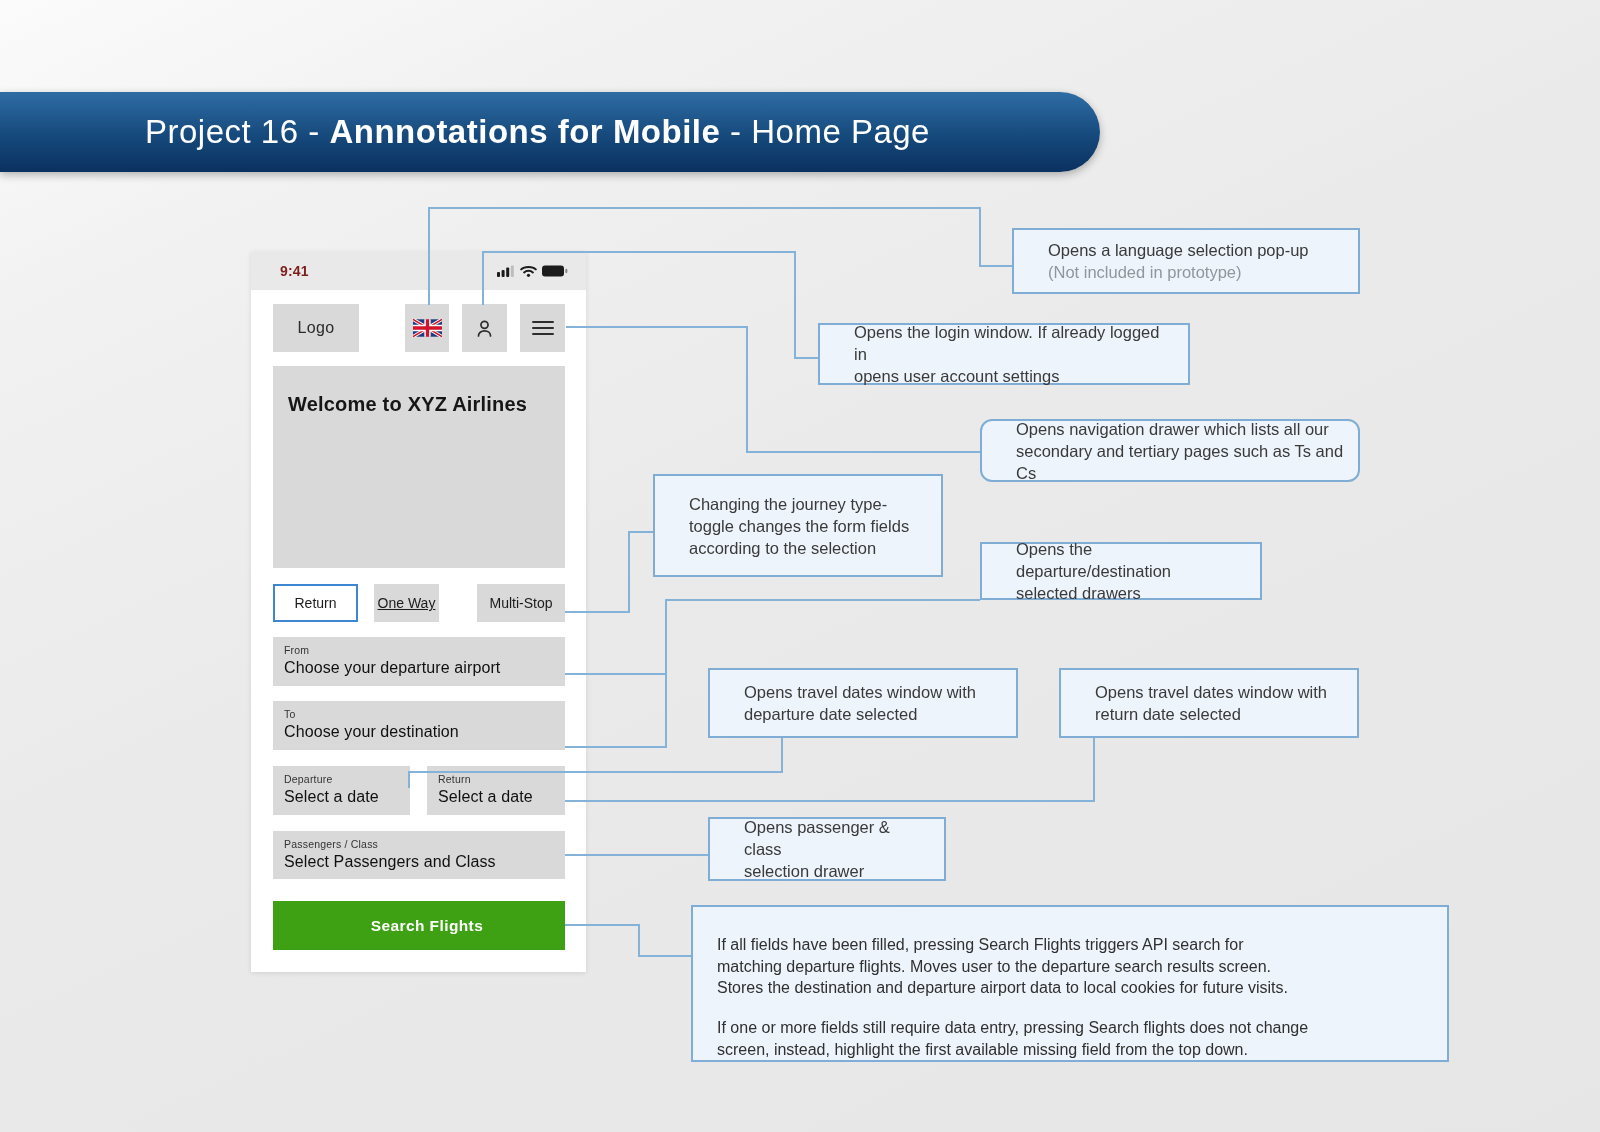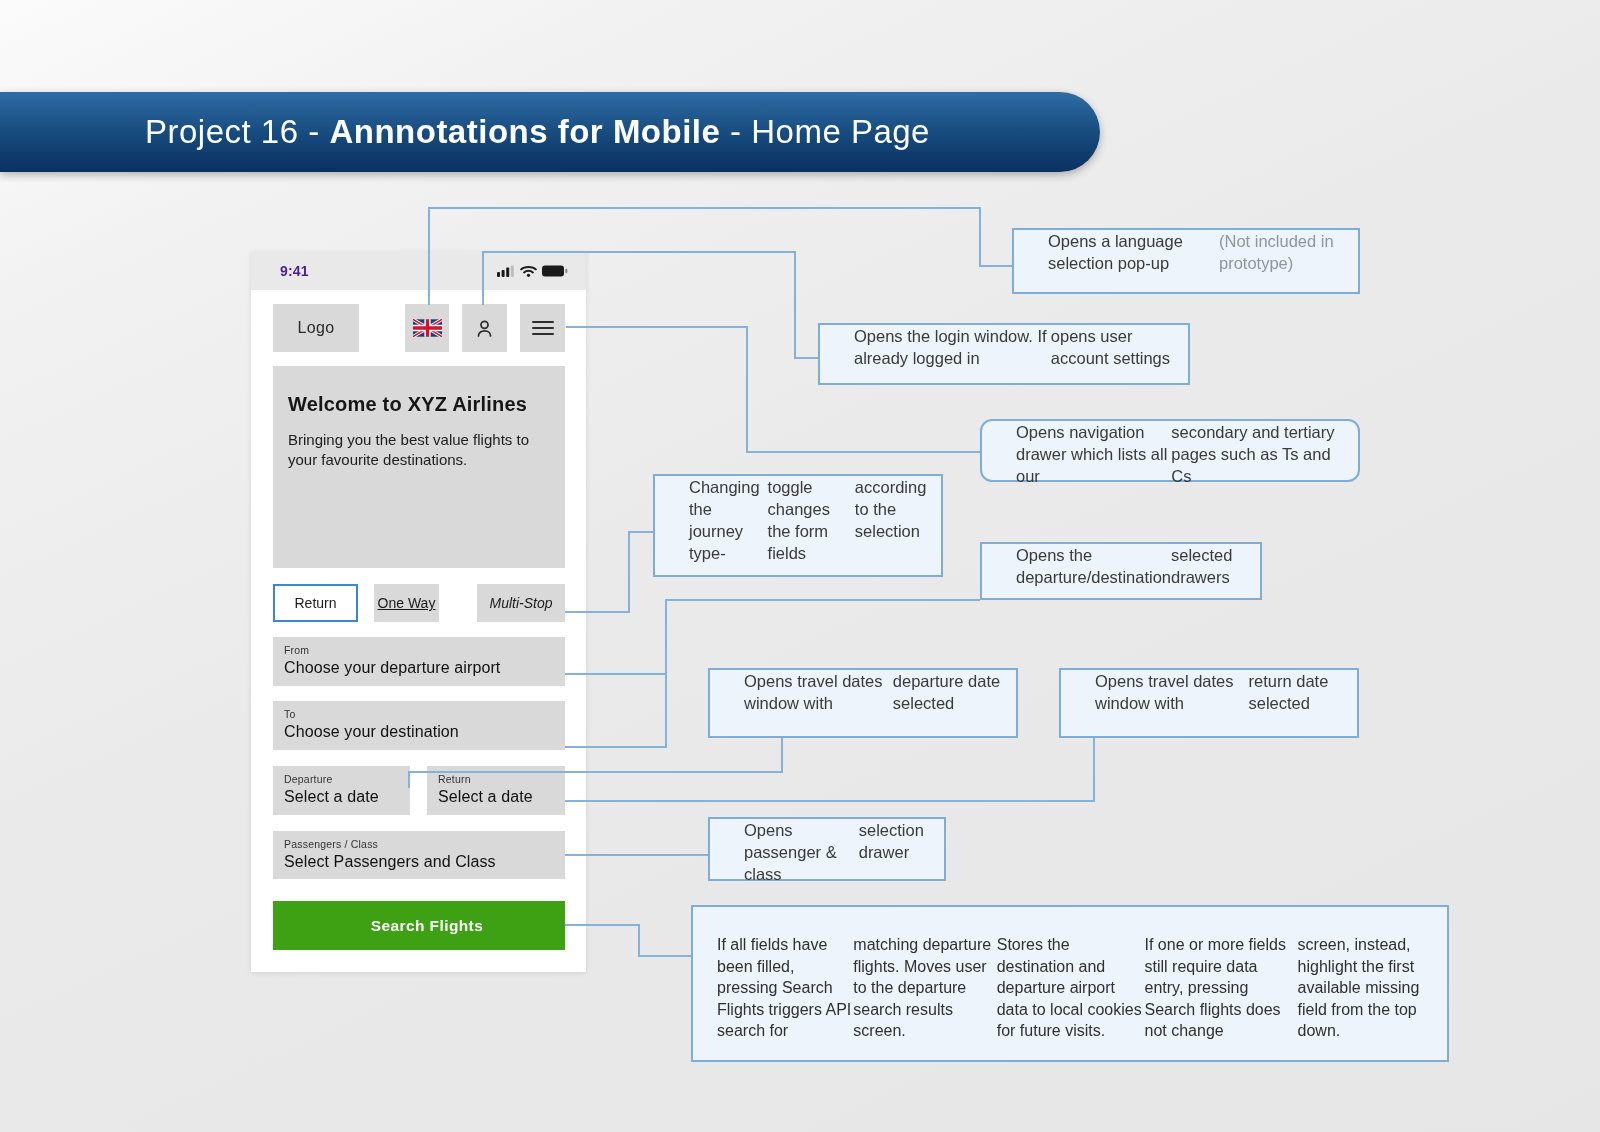--- a/index.html
+++ b/index.html
@@ -27,21 +27,21 @@
 
   
   .phone {
     position:absolute; left:251px; top:252px; width:335px; height:720px;
     background:#fff; box-shadow:0 1px 5px rgba(0,0,0,.10);
   }
   .statusbar {
     position:absolute; left:0; top:0; width:335px; height:38px; background:#e9e9e9;
     display:flex; align-items:center; justify-content:space-between; padding:0 18px 0 29px;
   }
-  .statusbar .time { font-size:14px; font-weight:700; color:#4c1d95; letter-spacing:.2px; }
+  .statusbar .time { font-size:14px; font-weight:700; color:#7f1d1d; letter-spacing:.2px; }
   .statusicons { display:flex; align-items:center; gap:5px; }
 
   .ph-abs { position:absolute; }
   .gbtn {
     background:var(--field-gray,#d9d9d9);
     display:flex; align-items:center; justify-content:center;
   }
   .logo-btn { left:22px; top:52px; width:86px; height:48px; font-size:16px; color:#2b2b2b; letter-spacing:.3px; }
   .icon-btn { top:52px; width:44px; height:48px; }
 
@@ -64,21 +64,21 @@
     left:22px; top:649px; width:292px; height:49px;
     background:var(--search-green,#3ea114);
     display:flex; align-items:center; justify-content:center;
     color:#fff; font-size:15.5px; font-weight:700; letter-spacing:.4px;padding-left:16px;
   }
 
   
   .note {
     position:absolute; background:var(--annotation-bg,#edf4fb);
     border:2px solid var(--annotation-border,#7fadd6);
-    display:flex; flex-direction:row; justify-content:center;
+    display:flex; flex-direction:column; justify-content:center;
     padding-left:34px; padding-right:12px;
     font-size:16.5px; line-height:22px; color:#3a3a3a;
   }
   .note .muted { color:var(--muted-text,#8f969c); }
   .note-search { justify-content:flex-start; padding-top:27px; font-size:16px; line-height:21.5px; color:#303030; padding-left:24px; }
   .pgap { height:21px; }
 
   .icon-svg { display:block; }
 </style>
 </head>
@@ -134,30 +134,29 @@
     </div>
 
     <div class="ph-abs gbtn icon-btn" style="left:269px; width:45px;">
       <svg class="icon-svg" width="22" height="16" viewBox="0 0 22 16">
         <path d="M1 2 H21 M1 8 H21 M1 14 H21" stroke="#2d2d2d" stroke-width="2" stroke-linecap="round"></path>
       </svg>
     </div>
 
     <div class="ph-abs hero">
       <h1>Welcome to XYZ Airlines</h1>
-      <p>Bringing you the best value flights to your favourite destinations.</p>
     </div>
 
     <div class="ph-abs toggle selected" style="left:22px; width:85px;">
       <span>Return</span>
     </div>
     <div class="ph-abs toggle" style="left:123px; width:65px;text-decoration:underline;">
       <span>One Way</span>
     </div>
-    <div class="ph-abs toggle" style="left:226px; width:88px;font-style:italic;">
+    <div class="ph-abs toggle" style="left:226px; width:88px;">
       <span>Multi-Stop</span>
     </div>
 
     <div class="ph-abs field" style="left:22px; top:385px; width:292px; height:49px;">
       <div class="flabel">From</div>
       <div class="fvalue">Choose your departure airport</div>
     </div>
 
     <div class="ph-abs field" style="left:22px; top:449px; width:292px; height:49px;">
       <div class="flabel">To</div>

